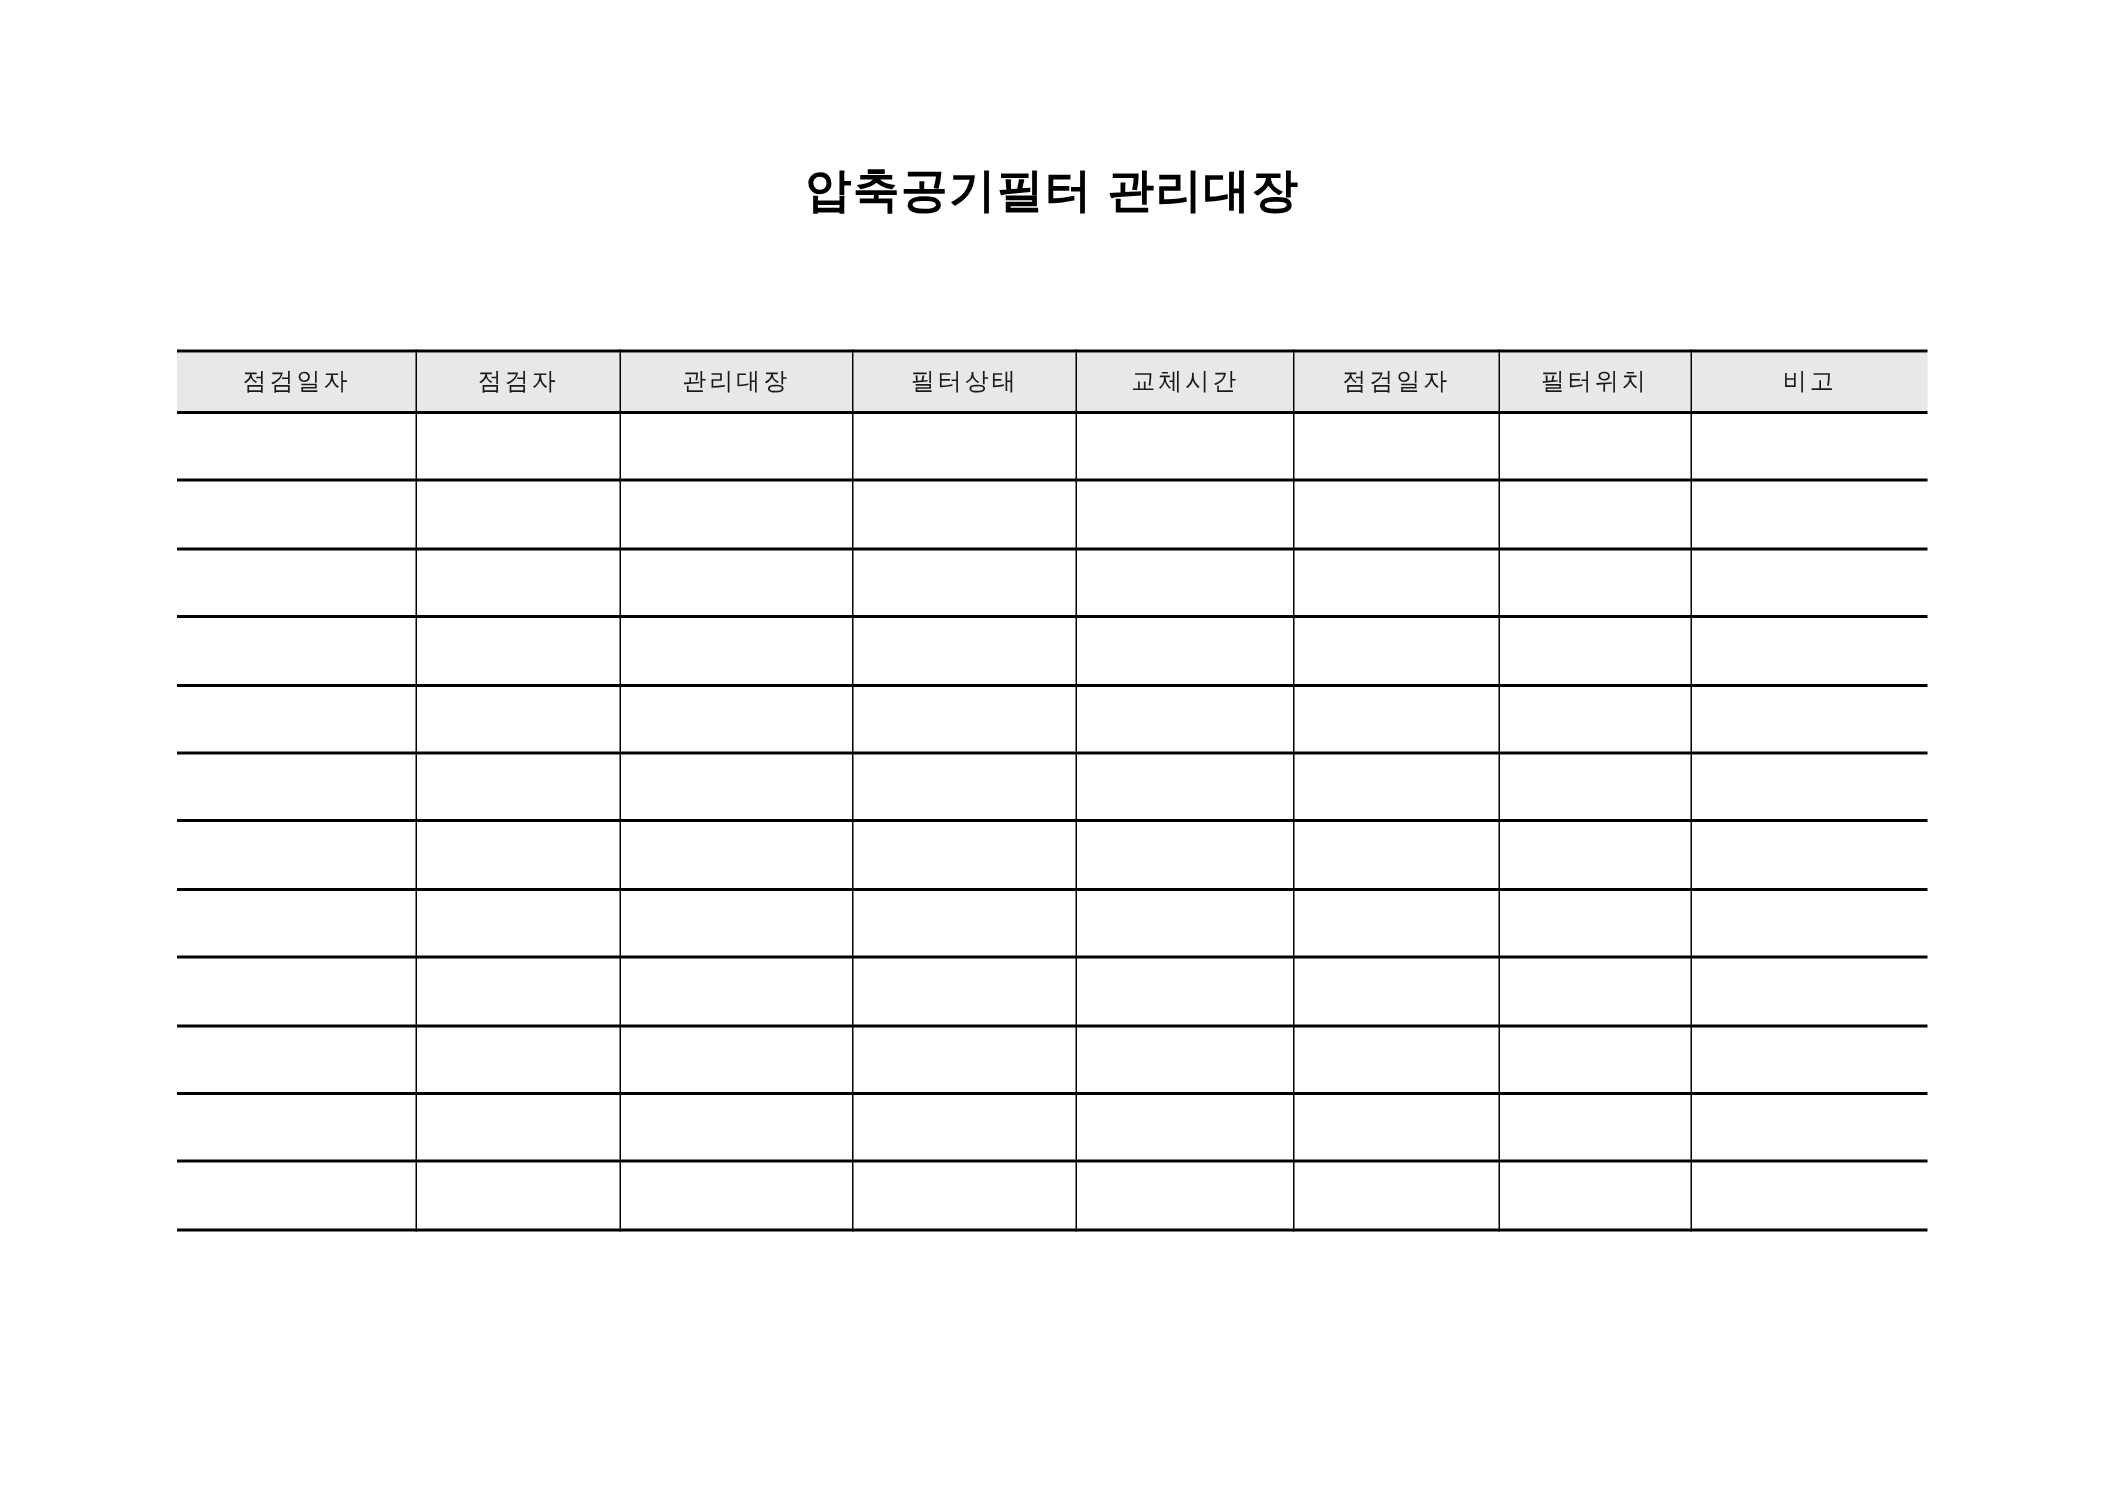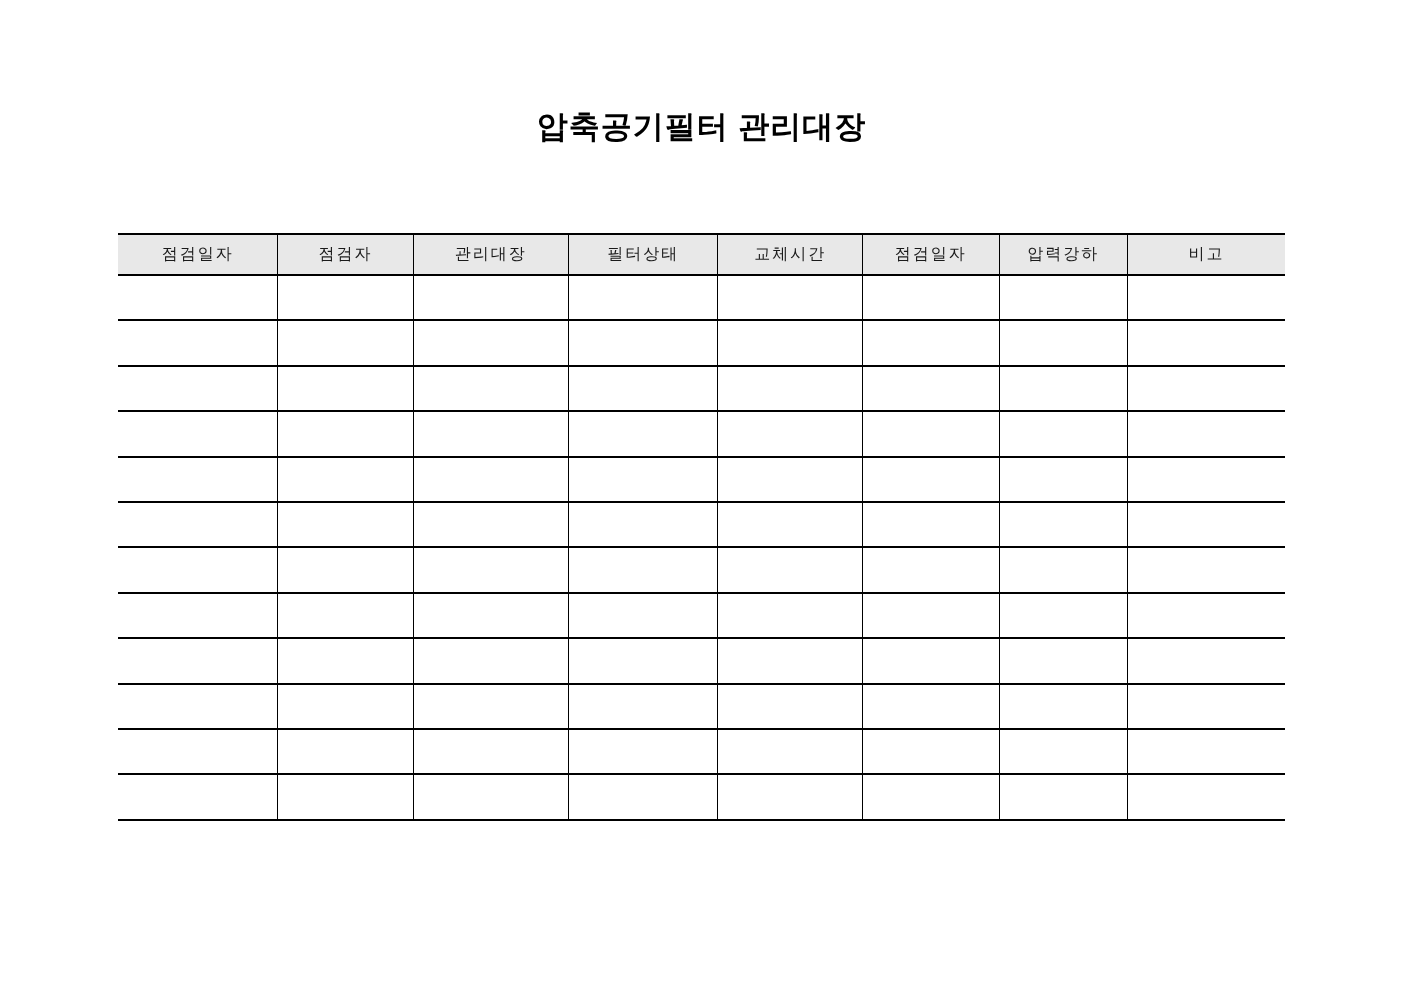--- a/index.html
+++ b/index.html
@@ -93,21 +93,21 @@
         <col style="width: 13.5%;">
       </colgroup>
     <thead>
       <tr>
         <th>점검일자</th>
         <th>점검자</th>
         <th>관리대장</th>
         <th>필터상태</th>
         <th>교체시간</th>
         <th>점검일자</th>
-        <th>압력강하</th>
+        <th>필터위치</th>
         <th>비고</th>
       </tr>
     </thead>
     <tbody>
         <tr>
           <td></td>
           <td></td>
           <td></td>
           <td></td>
           <td></td>

